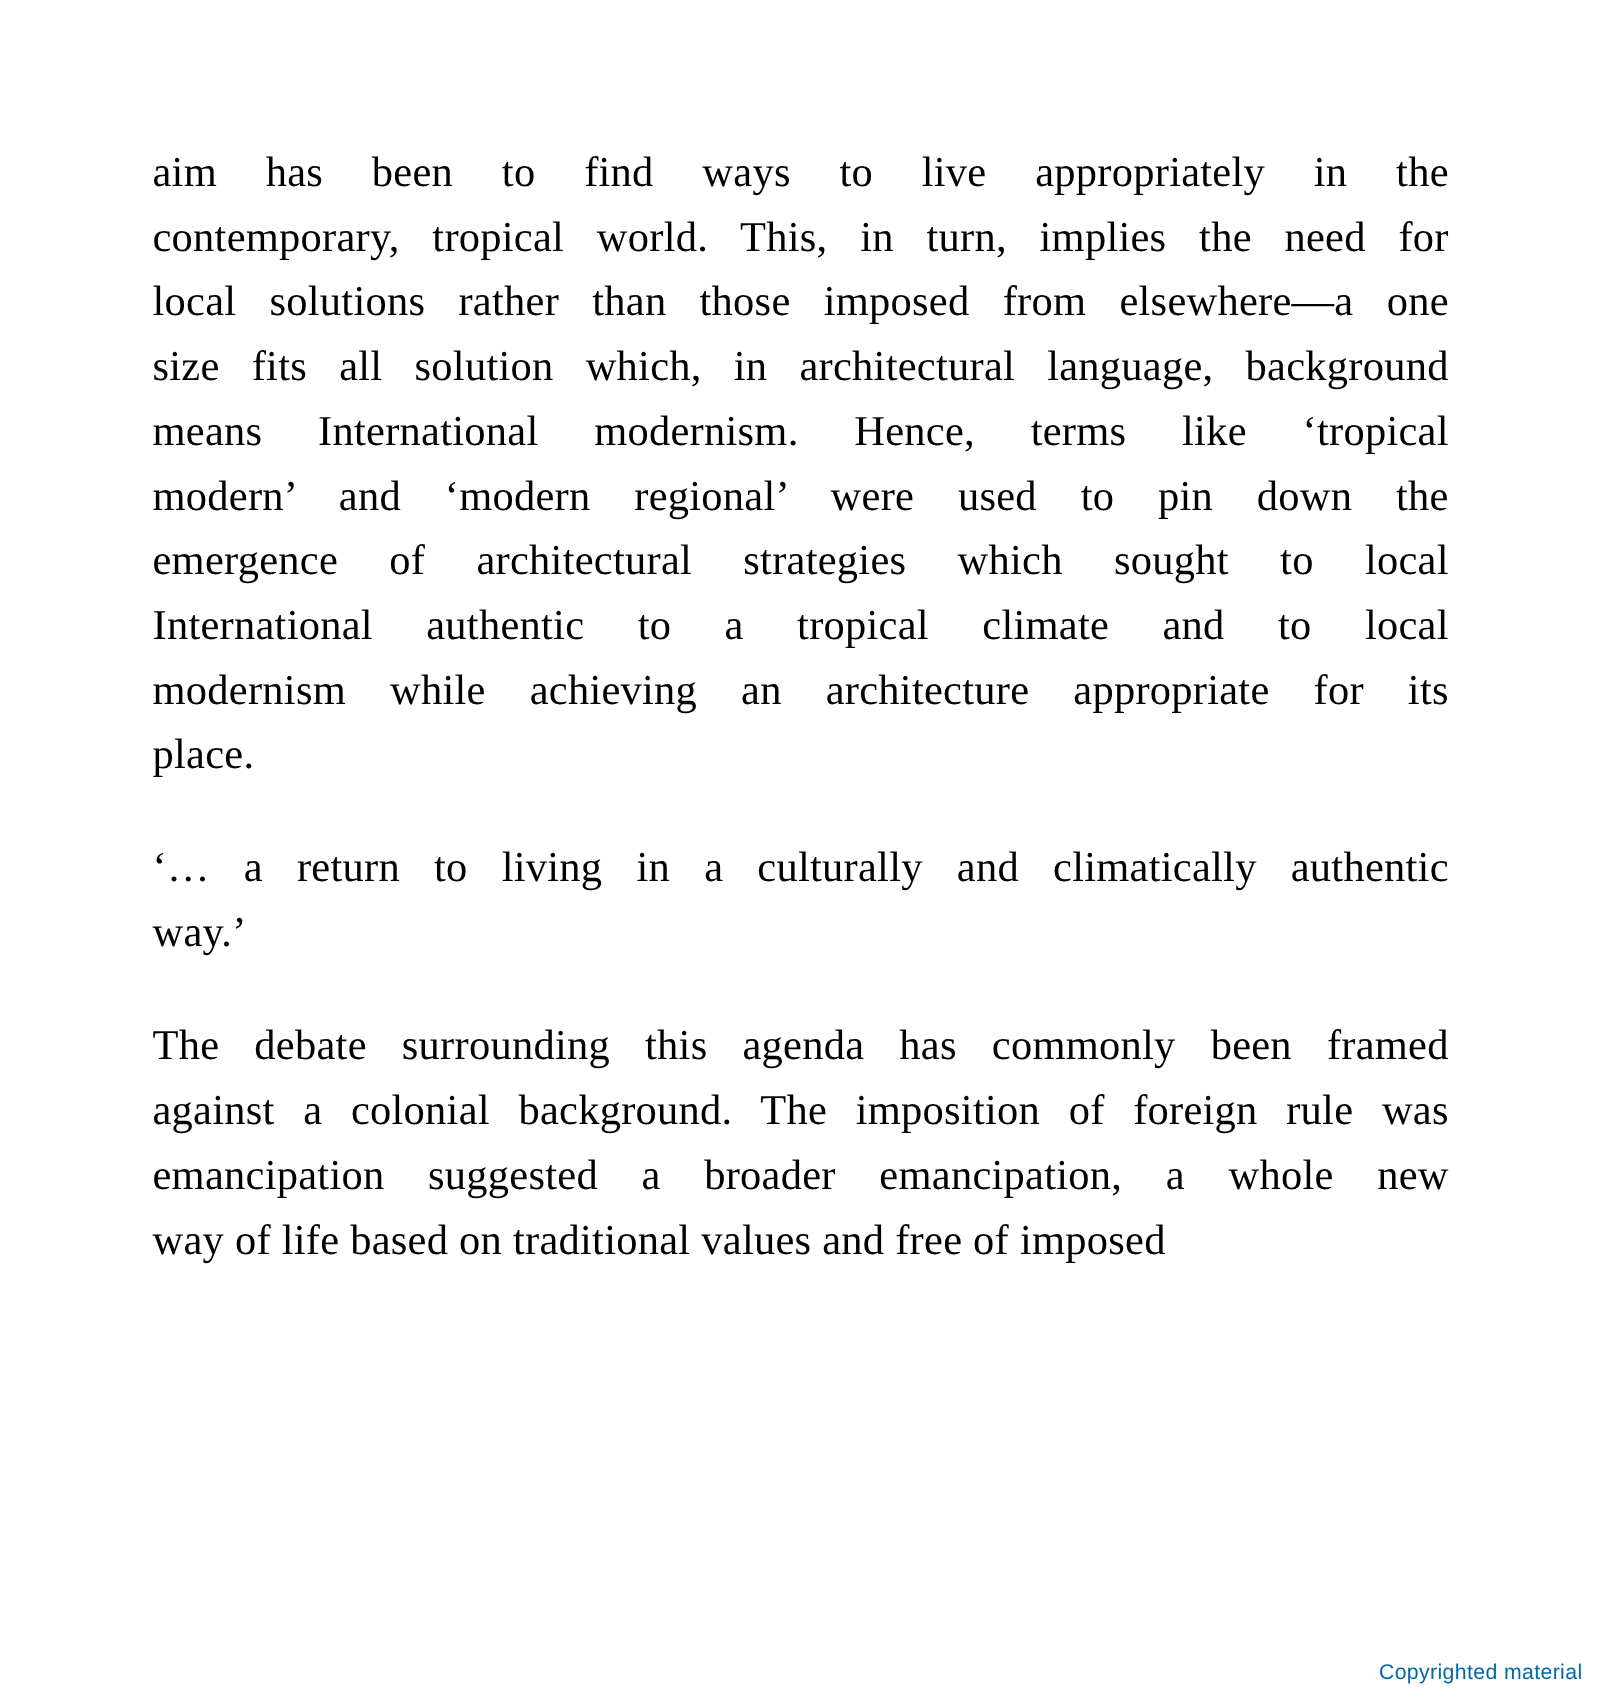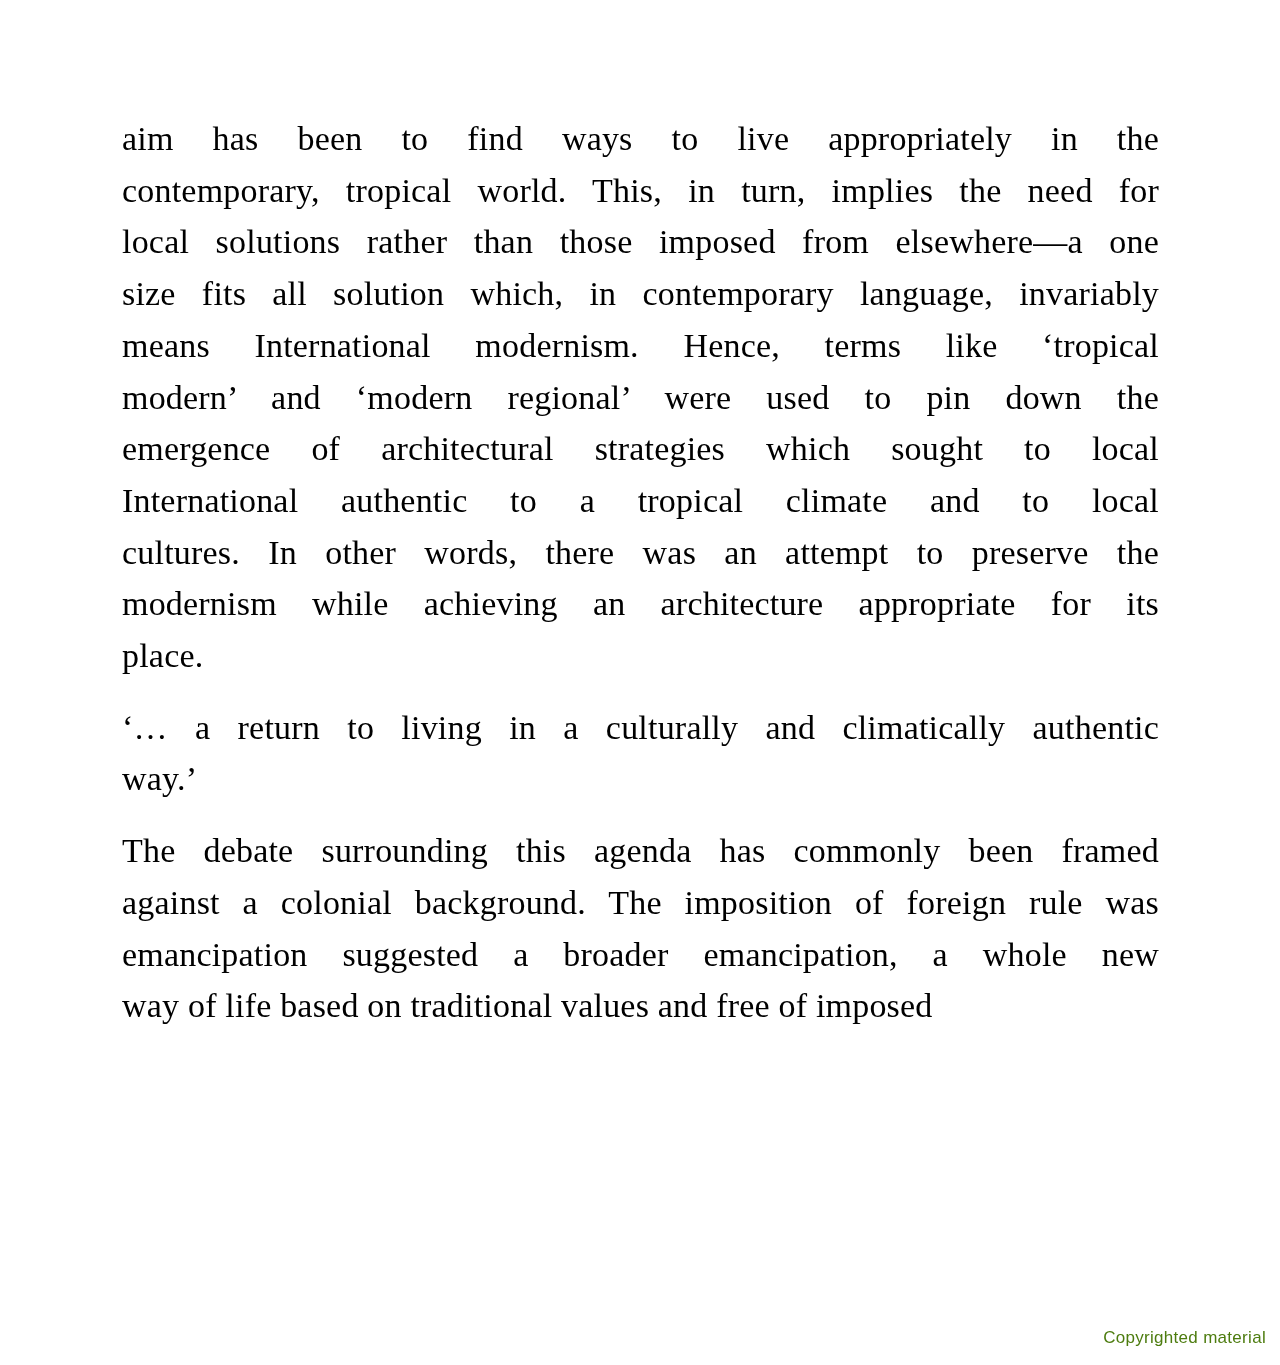--- a/index.html
+++ b/index.html
@@ -21,57 +21,56 @@
     position: absolute;
     top: 113px;
     left: 122px;
     width: 1037px;
   }
   .paragraph {
     font-size: 34px;
     line-height: 51.7px;
     color: #000000;
   }
-  .paragraph + .paragraph { margin-top: 20px; }
+  .paragraph + .paragraph { margin-top: 39px; }
   .line {
     text-align: justify;
     text-align-last: justify;
     white-space: normal;
     letter-spacing: 0.2px;
   }
   .line.last {
     text-align-last: left;
   }
   .watermark {
     position: absolute;
     right: 14px;
     bottom: 17px;
     font-family: "Liberation Sans", "DejaVu Sans", sans-serif;
     font-size: 17px;
-    color: #4d7c0f;
+    color: #0369a1;
     letter-spacing: 0.3px;
   }
 </style>
 </head>
 <body>
 
 <div class="page">
 
   <div class="text-block">
 
     <div class="paragraph">
       <div class="line">aim has been to find ways to live appropriately in the</div>
       <div class="line">contemporary, tropical world. This, in turn, implies the need for</div>
       <div class="line">local solutions rather than those imposed from elsewhere—a one</div>
-      <div class="line">size fits all solution which, in contemporary language, invariably</div>
+      <div class="line">size fits all solution which, in architectural language, background</div>
       <div class="line">means International modernism. Hence, terms like ‘tropical</div>
       <div class="line">modern’ and ‘modern regional’ were used to pin down the</div>
       <div class="line">emergence of architectural strategies which sought to local</div>
       <div class="line">International authentic to a tropical climate and to local</div>
-      <div class="line">cultures. In other words, there was an attempt to preserve the</div>
       <div class="line">modernism while achieving an architecture appropriate for its</div>
       <div class="line last">place.</div>
     </div>
 
     <div class="paragraph">
       <div class="line">‘… a return to living in a culturally and climatically authentic</div>
       <div class="line last">way.’</div>
     </div>
 
     <div class="paragraph">

